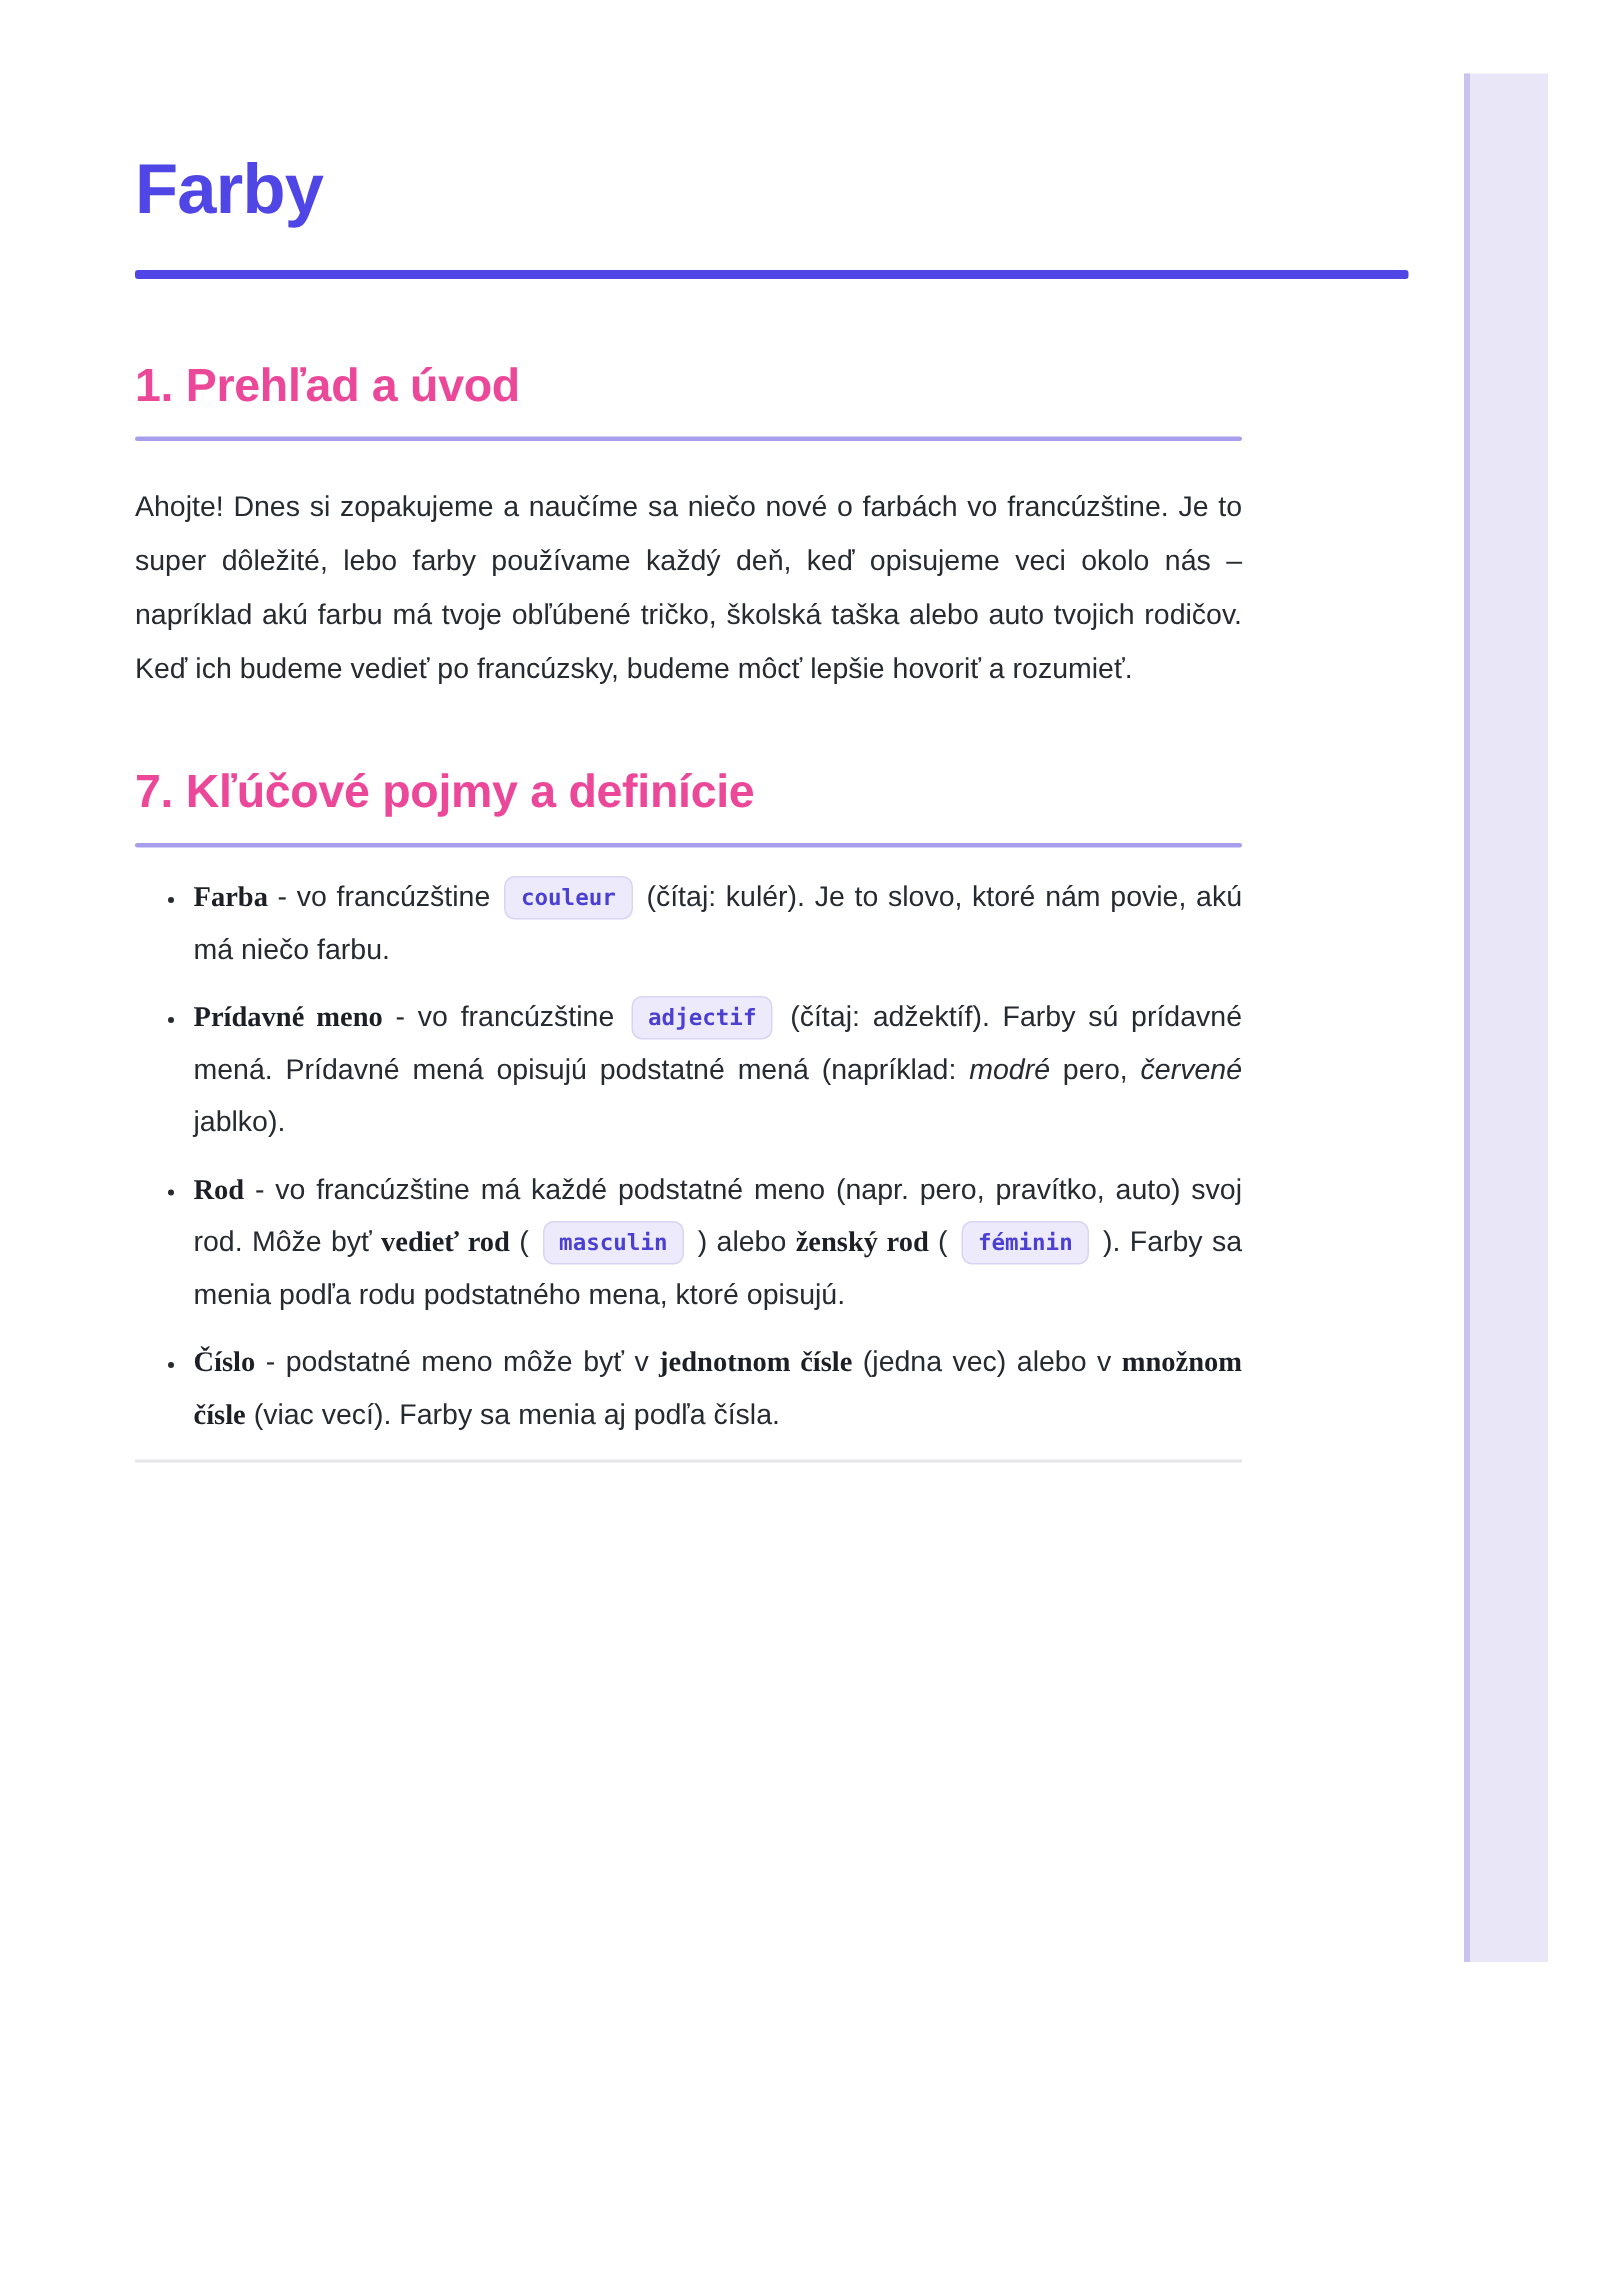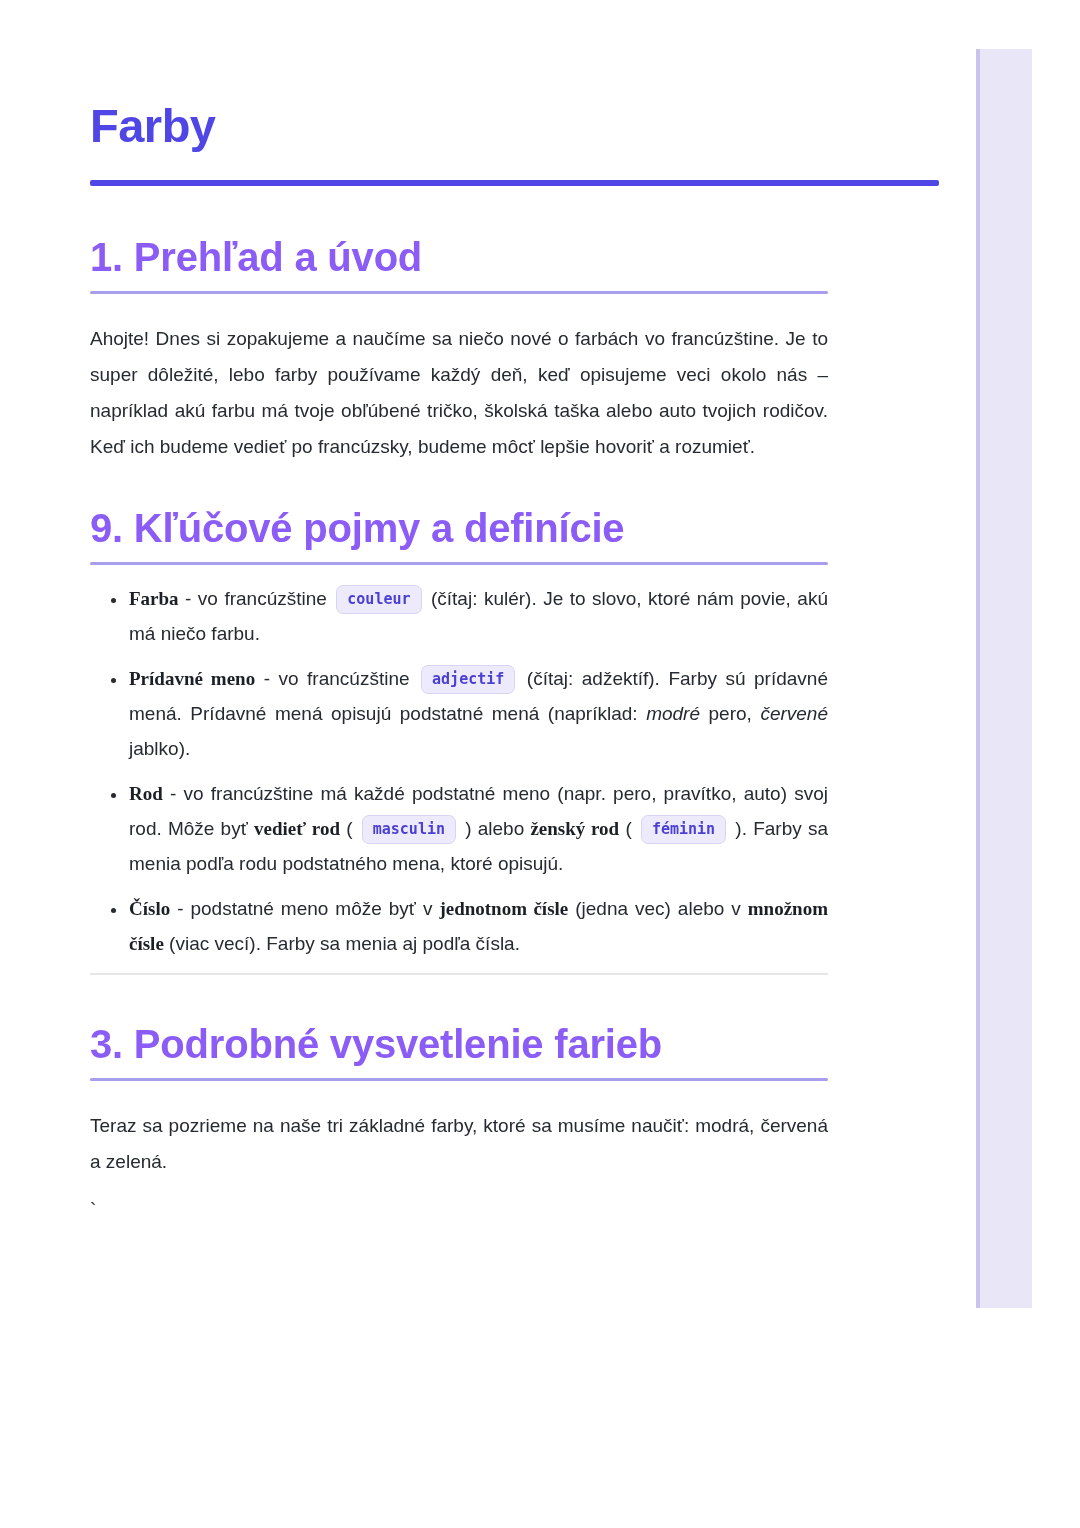--- a/index.html
+++ b/index.html
@@ -46,25 +46,25 @@
   .title-rule {
     width: 849px;           
     height: 6px;
     background: #4f46e5;
     border-radius: 2px;
     margin-top: 26px;
   }
 
   .sec-heading {
     margin: 52px 0 0 0;
-    font-size: 40px;
+    font-size: 31px;
     line-height: 38px;
     font-weight: 700;
     letter-spacing: -0.2px;
-    color: #8b5cf6;
+    color: #ec4899;
   }
   .sec-heading.tight { margin-top: 44px; }
   .sec-heading.after-divider { margin-top: 50px; }
 
   .sec-underline {
     width: 100%;
     height: 3px;
     background: #a79fee;
     border-radius: 2px;
     margin-top: 15px;
@@ -148,36 +148,30 @@
     <h1 class="doc-title">Farby</h1>
     <div class="title-rule"></div>
 
     <section>
       <h2 class="sec-heading">1. Prehľad a úvod</h2>
       <div class="sec-underline"></div>
       <p class="para">Ahojte! Dnes si zopakujeme a naučíme sa niečo nové o farbách vo francúzštine. Je to super dôležité, lebo farby používame každý deň, keď opisujeme veci okolo nás – napríklad akú farbu má tvoje obľúbené tričko, školská taška alebo auto tvojich rodičov. Keď ich budeme vedieť po francúzsky, budeme môcť lepšie hovoriť a rozumieť.</p>
     </section>
 
     <section>
-      <h2 class="sec-heading tight">9. Kľúčové pojmy a definície</h2>
+      <h2 class="sec-heading tight">7. Kľúčové pojmy a definície</h2>
       <div class="sec-underline"></div>
       <ul class="bullet-list">
         <li><span class="seg-b">Farba</span> - vo francúzštine <span class="chip">couleur</span> (čítaj: kulér). Je to slovo, ktoré nám povie, akú má niečo farbu.</li>
         <li><span class="seg-b">Prídavné meno</span> - vo francúzštine <span class="chip">adjectif</span> (čítaj: adžektíf). Farby sú prídavné mená. Prídavné mená opisujú podstatné mená (napríklad: <span class="seg-i">modré</span> pero, <span class="seg-i">červené</span> jablko).</li>
         <li><span class="seg-b">Rod</span> - vo francúzštine má každé podstatné meno (napr. pero, pravítko, auto) svoj rod. Môže byť <span class="seg-b">vedieť rod</span> ( <span class="chip">masculin</span> ) alebo <span class="seg-b">ženský rod</span> ( <span class="chip">féminin</span> ). Farby sa menia podľa rodu podstatného mena, ktoré opisujú.</li>
         <li><span class="seg-b">Číslo</span> - podstatné meno môže byť v <span class="seg-b">jednotnom čísle</span> (jedna vec) alebo v <span class="seg-b">množnom čísle</span> (viac vecí). Farby sa menia aj podľa čísla.</li>
       </ul>
     </section>
 
     <hr class="divider">
 
-    <section>
-      <h2 class="sec-heading after-divider">3. Podrobné vysvetlenie farieb</h2>
-      <div class="sec-underline"></div>
-      <p class="para">Teraz sa pozrieme na naše tri základné farby, ktoré sa musíme naučiť: modrá, červená a zelená.</p>
-      <p class="stray">`</p>
-    </section>
 
   </main>
 
   <div class="footer-credit">(c) Knowunity 2025</div>
 
 </div>
 
 </body></html>

